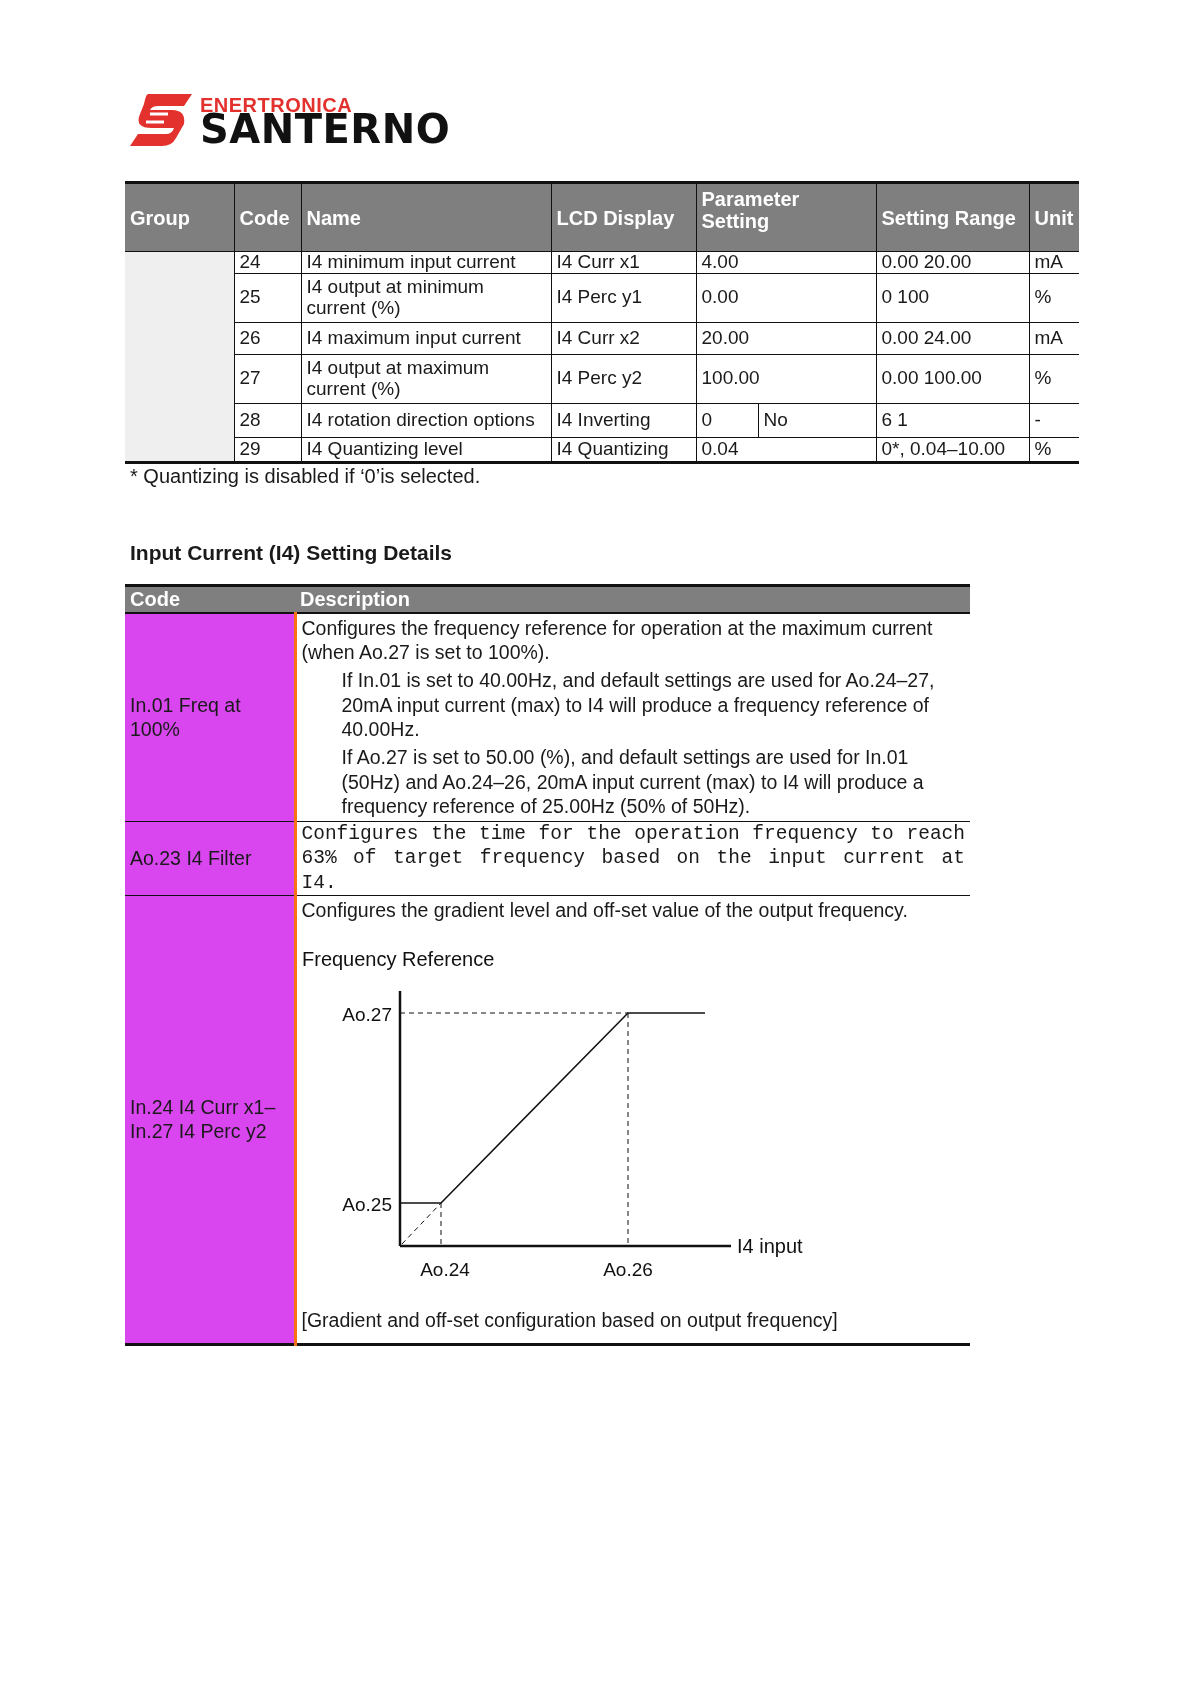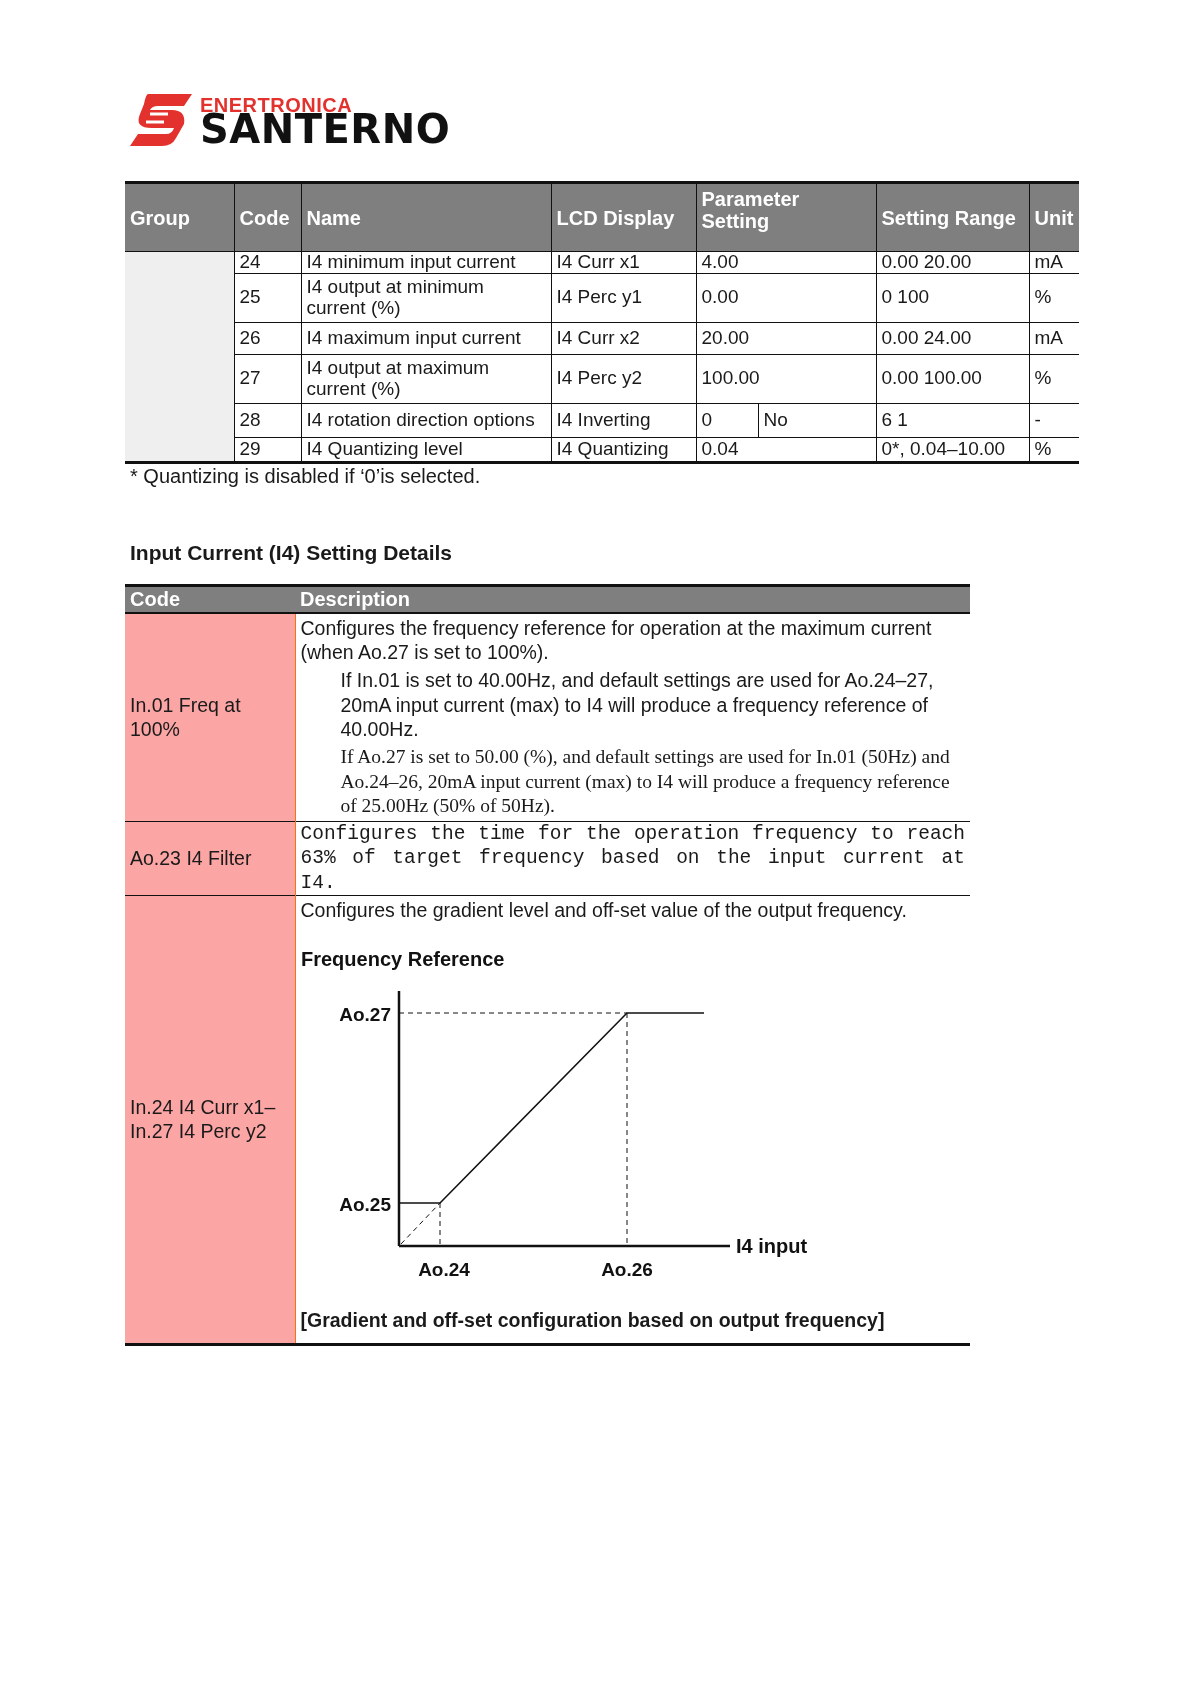--- a/index.html
+++ b/index.html
@@ -21,25 +21,25 @@
   #param-table td { border: 1px solid #111; padding: 0 5px; line-height: 1.1; }
   #param-table td.group { background: #efefef; border-left: none; border-top: 1px solid #111; }
   #param-table td.last { border-right: none; }
 
   .footnote { position: absolute; left: 130px; top: 465px; font-size: 20px; }
   .section-title { position: absolute; left: 130px; top: 541px; font-size: 21px; font-weight: bold; }
 
   #detail-table { left: 125px; top: 584px; width: 845px; border-top: 3px solid #111; border-bottom: 3px solid #111; }
   #detail-table th { background: #7f7f7f; color: #fff; font-size: 20px; font-weight: bold; height: 27px; padding: 0 5px; border-bottom: 2px solid #111; }
   #detail-table td { padding: 0 5px; line-height: 1.25; font-size: 19.5px; border-top: 1px solid #111; margin-top: 20px; }
-  #detail-table td.code { background: #fca5a5; border-right: 1px solid #f97316; width: 170px; }
+  #detail-table td.code { background: #d946ef; border-right: 3px solid #f97316; width: 170px; }
   .indent { padding-left: 40px; }
   .justify { text-align: justify; text-align-last: left; font-family: Liberation Mono, monospace; }
 
-  .chart-wrap { position: relative; height: 420px; font-weight: bold; }
+  .chart-wrap { position: relative; height: 420px; }
 </style>
 </head>
 <body>
 
 <div class="logo">
   <svg class="logo-mark" width="68" height="60" viewBox="0 0 68 60">
     <path d="M20 4 L64 4 L56 16 L30 16 Q24 16 22 20 L44 20 Q58 20 56 34 L48 48 Q44 56 34 56 L2 56 L10 44 L38 44 Q44 44 46 38 L24 38 Q6 38 12 24 L16 14 Q18 4 20 4 Z" fill="#e3312d"></path>
     <path d="M22 24 L40 24 M18 32 L36 32" stroke="#fff" stroke-width="3"></path>
   </svg>
   <div class="logo-small">ENERTRONICA</div>
@@ -143,21 +143,21 @@
   </thead>
   <tbody>
     <tr style="height:209px;">
       <td class="code">
         <div>In.01 Freq at</div>
         <div>100%</div>
       </td>
       <td style="vertical-align:top;padding-top:2px;">
         <div>Configures the frequency reference for operation at the maximum current (when Ao.27 is set to 100%).</div>
         <div class="indent" style="margin-top:4px;">If In.01 is set to 40.00Hz, and default settings are used for Ao.24–27, 20mA input current (max) to I4 will produce a frequency reference of 40.00Hz.</div>
-        <div class="indent" style="margin-top:4px;font-family:Liberation Serif, serif;">If Ao.27 is set to 50.00 (%), and default settings are used for In.01 (50Hz) and Ao.24–26, 20mA input current (max) to I4 will produce a frequency reference of 25.00Hz (50% of 50Hz).</div>
+        <div class="indent" style="margin-top:4px;">If Ao.27 is set to 50.00 (%), and default settings are used for In.01 (50Hz) and Ao.24–26, 20mA input current (max) to I4 will produce a frequency reference of 25.00Hz (50% of 50Hz).</div>
       </td>
     </tr>
     <tr style="height:50px;">
       <td class="code">Ao.23 I4 Filter</td>
       <td class="justify">Configures the time for the operation frequency to reach 63% of target frequency based on the input current at I4.</td>
     </tr>
     <tr style="height:436px;">
       <td class="code">
         <div>In.24 I4 Curr x1–</div>
         <div>In.27 I4 Perc y2</div>

